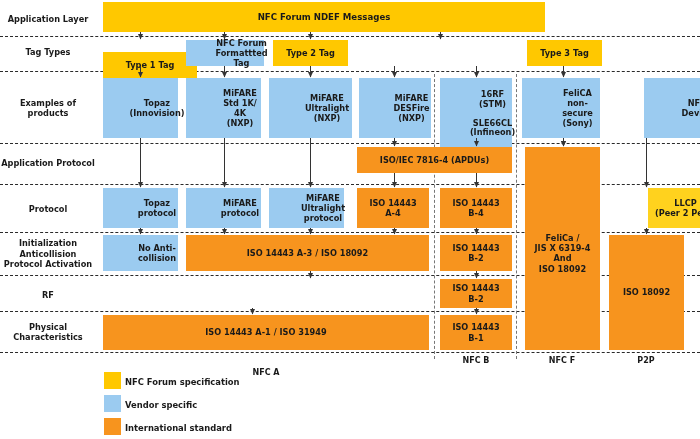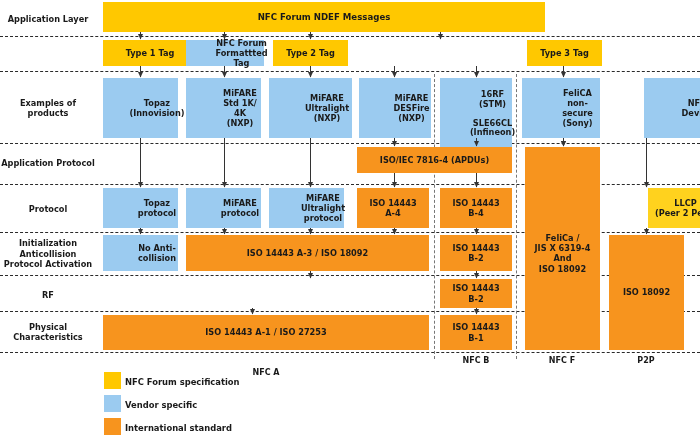--- a/index.html
+++ b/index.html
@@ -71,20 +71,21 @@
   .legend-tx{position:absolute;font-size:8.4px;font-weight:bold;color:#1a1a1a;}
 
   svg.arrows{position:absolute;left:0;top:0;width:700px;height:439px;pointer-events:none;}
 </style>
 </head>
 <body>
 
 <div id="diagram">
 
   <div class="rowlabel" style="top:4px;height:30px;">Application Layer</div>
+  <div class="rowlabel" style="top:38px;height:28px;">Tag Types</div>
   <div class="rowlabel" style="top:76px;height:64px;">Examples of
 products</div>
   <div class="rowlabel" style="top:143px;height:40px;">Application
 Protocol</div>
   <div class="rowlabel" style="top:187px;height:44px;">Protocol</div>
   <div class="rowlabel" style="top:233px;height:42px;">Initialization
 Anticollision
 Protocol
 Activation</div>
   <div class="rowlabel" style="top:279px;height:32px;">RF</div>
@@ -98,21 +99,21 @@
   <div class="hsep" style="top:232px;"></div>
   <div class="hsep" style="top:275px;"></div>
   <div class="hsep" style="top:311px;"></div>
   <div class="hsep" style="top:352px;"></div>
 
   <div class="vsep" style="left:434px;top:74px;height:285px;"></div>
   <div class="vsep" style="left:516px;top:74px;height:285px;"></div>
 
   <div class="box yellow" style="left:103px;top:2px;width:442px;height:30px;font-size:8.6px;">NFC Forum NDEF Messages</div>
 
-  <div class="box yellow" style="left:103px;top:40px;width:94px;height:26px;">Type 1 Tag</div>
+  <div class="box yellow" style="left:103px;top:52px;width:94px;height:26px;">Type 1 Tag</div>
   <div class="box blue" style="left:186px;top:40px;width:78px;height:26px;">NFC Forum
 Formattted Tag</div>
   <div class="box yellow" style="left:273px;top:40px;width:75px;height:26px;">Type 2 Tag</div>
   <div class="box yellow" style="left:527px;top:40px;width:75px;height:26px;">Type 3 Tag</div>
 
   <div class="box blue" style="left:103px;top:78px;width:75px;height:60px;">Topaz
 (Innovision)</div>
   <div class="box blue" style="left:186px;top:78px;width:75px;height:60px;">MiFARE Std 1K/
 4K
 (NXP)</div>
@@ -154,21 +155,21 @@
 collision</div>
   <div class="box orange" style="left:186px;top:235px;width:243px;height:36px;">ISO 14443 A-3 / ISO 18092</div>
   <div class="box orange" style="left:440px;top:235px;width:72px;height:36px;">ISO 14443
 B-2</div>
 
   <div class="box orange" style="left:609px;top:235px;width:75px;height:115px;">ISO 18092</div>
 
   <div class="box orange" style="left:440px;top:279px;width:72px;height:29px;">ISO 14443
 B-2</div>
 
-  <div class="box orange" style="left:103px;top:315px;width:326px;height:35px;">ISO 14443 A-1 / ISO 27253</div>
+  <div class="box orange" style="left:103px;top:315px;width:326px;height:35px;">ISO 14443 A-1 / ISO 31949</div>
   <div class="box orange" style="left:440px;top:315px;width:72px;height:35px;">ISO 14443
 B-1</div>
 
   <div class="colcap" style="left:231px;top:356px;width:70px;margin-top:12px;">NFC A</div>
   <div class="colcap" style="left:441px;top:356px;width:70px;">NFC B</div>
   <div class="colcap" style="left:527px;top:356px;width:70px;">NFC F</div>
   <div class="colcap" style="left:611px;top:356px;width:70px;">P2P</div>
 
   <div class="legend-sw" style="left:104px;top:372px;background:#FFC800;"></div>
   <div class="legend-tx" style="left:125px;top:377px;text-align:center;">NFC Forum specification</div>

